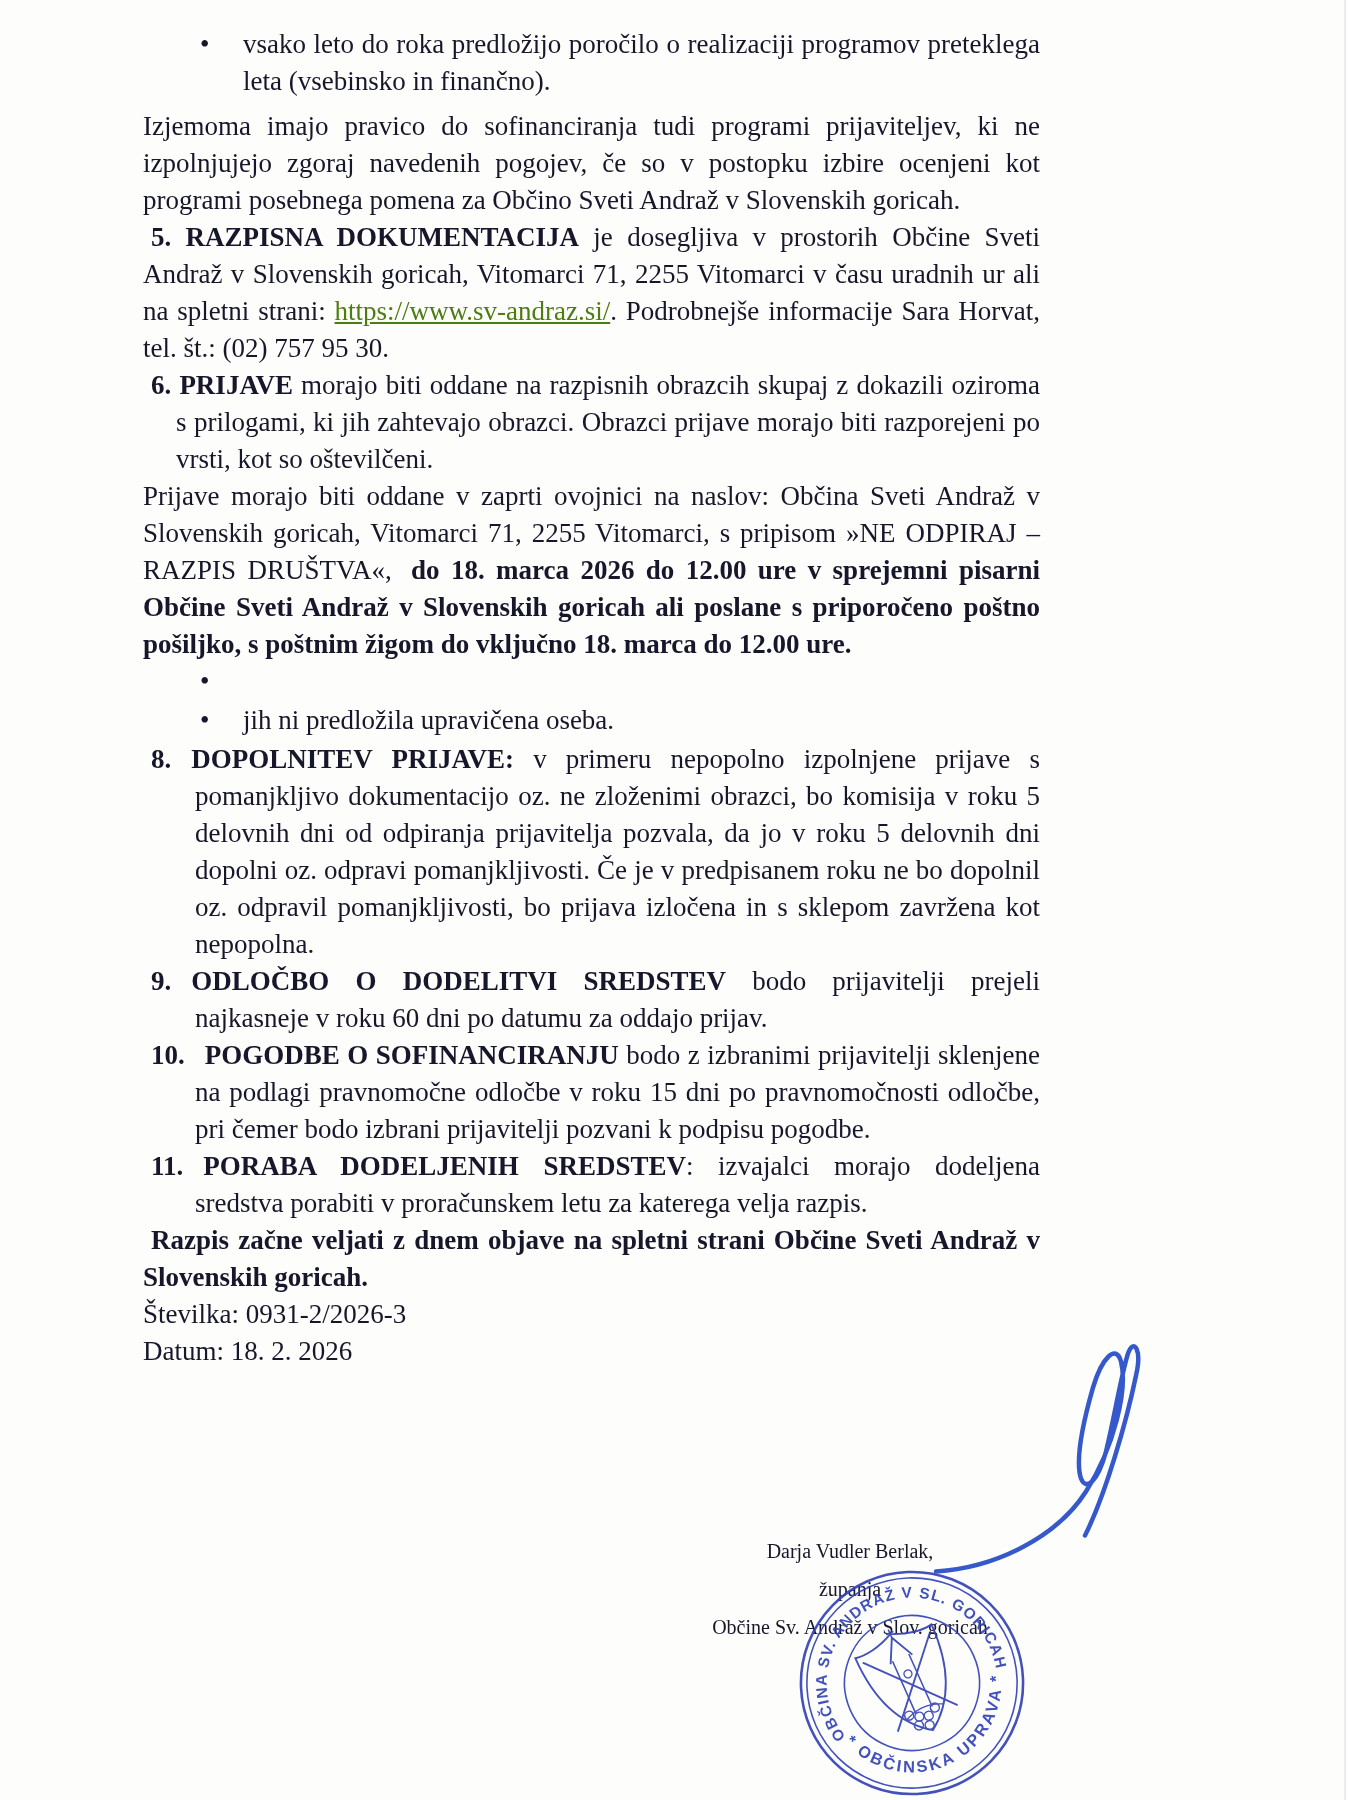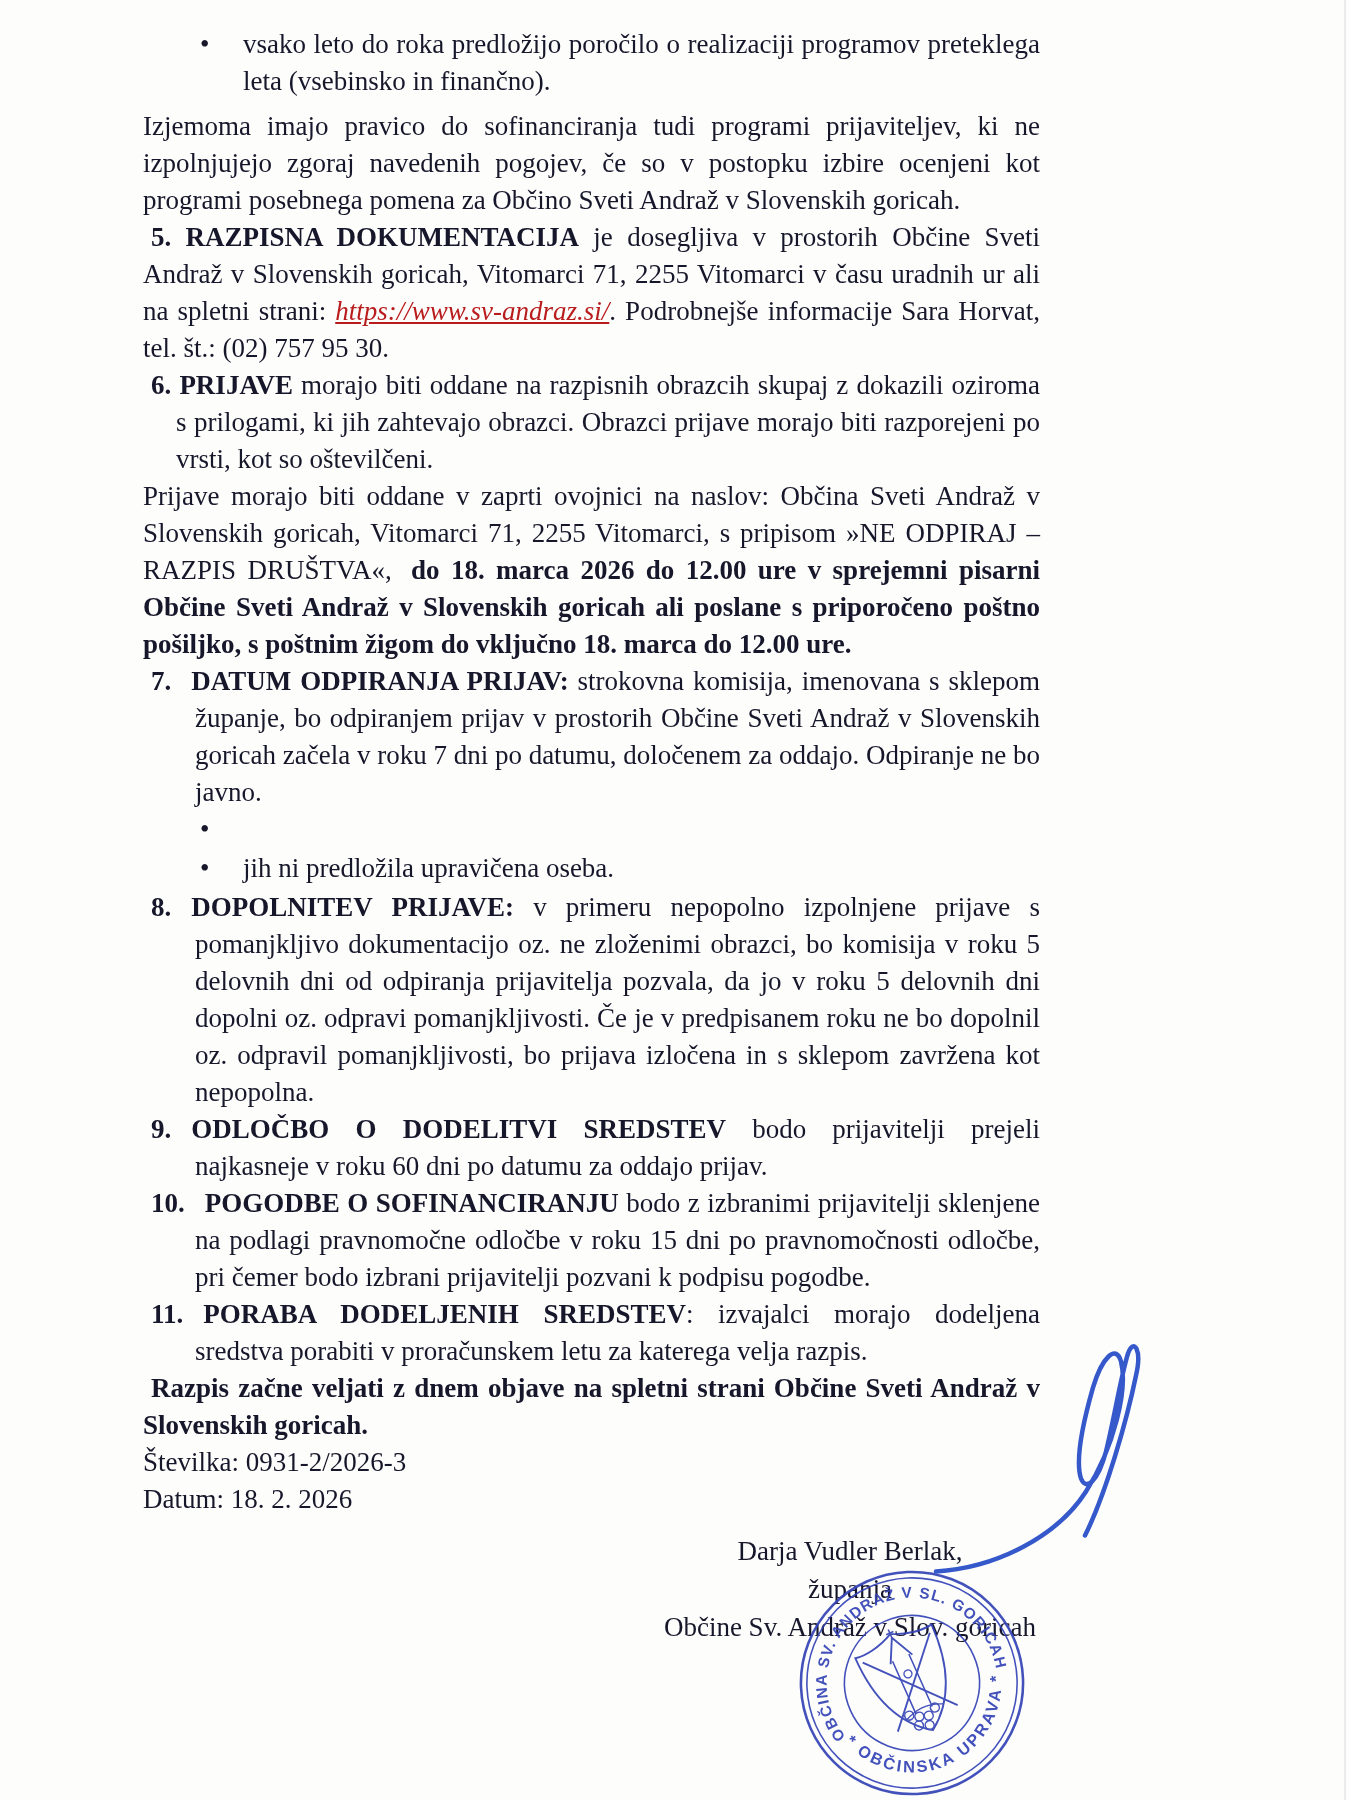--- a/index.html
+++ b/index.html
@@ -8,35 +8,35 @@
     background:#fdfdfc; overflow:hidden;
     font-family:"Liberation Serif","DejaVu Serif",serif;
     color:#17172b;
   }
   .content {
     position:absolute; left:143px; top:26px; width:897px;
     font-size:27px; line-height:37px;
   }
   .content p { margin:0; text-align:justify; }
   b { font-weight:bold;margin-left:8px; }
-  .doclink { color:#b91c1c; text-decoration:underline; cursor:pointer;font-style:italic; }
+  .doclink { color:#4d7c0f; text-decoration:underline; cursor:pointer; }
   .hang33 { padding-left:33px; text-indent:-33px; }
   .hang52 { padding-left:52px; text-indent:-52px; }
   .secnum { margin-right:12px; }
   .bullet-row { display:flex; padding-left:57px; }
   .bullet-row .dot { flex:none; width:43px; }
   .bullet-row .btxt { flex:1; text-align:justify;font-family:Liberation Serif, serif; }
   .bullet-row.short .btxt { text-align:left; }
   .mb8{margin-bottom:8px;} .mb14{margin-bottom:14px;} .mb6{margin-bottom:6px;}
   .mb12{margin-bottom:12px;} .mb4{margin-bottom:4px;} .mb2{margin-bottom:2px;}
   .mt18{margin-top:18px;} .mb18{margin-bottom:18px;} .mb40{margin-bottom:40px;}
   .mb28{margin-bottom:28px;} .mb36{margin-bottom:36px;} .mb44{margin-bottom:44px;}
   .sig-block {
     position:absolute; left:640px; top:1532px; width:420px;
-    font-size:27px; line-height:38px; text-align:center; z-index:1;
+    font-size:20px; line-height:38px; text-align:center; z-index:1;
   }
   .stamp { position:absolute; left:793px; top:1564px; width:238px; height:238px; z-index:2; opacity:0.92; }
   .signature { position:absolute; left:928px; top:1322px; width:215px; height:258px; z-index:3; opacity:0.95; }
   .scan-edge { position:absolute; right:2px; top:0; width:2px; height:100%; background:#ececef; }
 </style>
 </head>
 <body>
 
 <div class="page">
   <div class="content">
@@ -47,21 +47,20 @@
     </div>
 
     <p class="mb14">Izjemoma imajo pravico do sofinanciranja tudi programi prijaviteljev, ki ne izpolnjujejo zgoraj navedenih pogojev, če so v postopku izbire ocenjeni kot programi posebnega pomena za Občino Sveti Andraž v Slovenskih goricah.</p>
 
     <p class="mb6"><b>5. RAZPISNA DOKUMENTACIJA</b><span> je dosegljiva v prostorih Občine Sveti Andraž v Slovenskih goricah, Vitomarci 71, 2255 Vitomarci v času uradnih ur ali na spletni strani: </span><a class="doclink">https://www.sv-andraz.si/</a><span>. Podrobnejše informacije Sara Horvat, tel. št.: (02) 757 95 30.</span></p>
 
     <p class="hang33 mb14"><b>6. PRIJAVE</b><span> morajo biti oddane na razpisnih obrazcih skupaj z dokazili oziroma s prilogami, ki jih zahtevajo obrazci. Obrazci prijave morajo biti razporejeni po vrsti, kot so oštevilčeni.</span></p>
 
     <p class="mb12"><span>Prijave morajo biti oddane v zaprti ovojnici na naslov: Občina Sveti Andraž v Slovenskih goricah, Vitomarci 71, 2255 Vitomarci, s pripisom »NE ODPIRAJ – RAZPIS DRUŠTVA«, </span><b>do 18. marca 2026 do 12.00 ure v sprejemni pisarni Občine Sveti Andraž v Slovenskih goricah ali poslane s priporočeno poštno pošiljko, s poštnim žigom do vključno 18. marca do 12.00 ure.</b></p>
 
-    <p class="hang52 mb12"><b class="secnum">7.</b><b>DATUM ODPIRANJA PRIJAV:</b><span> strokovna komisija, imenovana s sklepom županje, bo odpiranjem prijav v prostorih Občine Sveti Andraž v Slovenskih goricah začela v roku 7 dni po datumu, določenem za oddajo. Odpiranje ne bo javno.</span></p>
 
 
     <div class="bullet-row short mb2">
       <span class="dot">•</span>
     </div>
     <div class="bullet-row short mb2">
       <span class="dot">•</span>
       <span class="btxt">jih ni predložila upravičena oseba.</span>
     </div>
 

